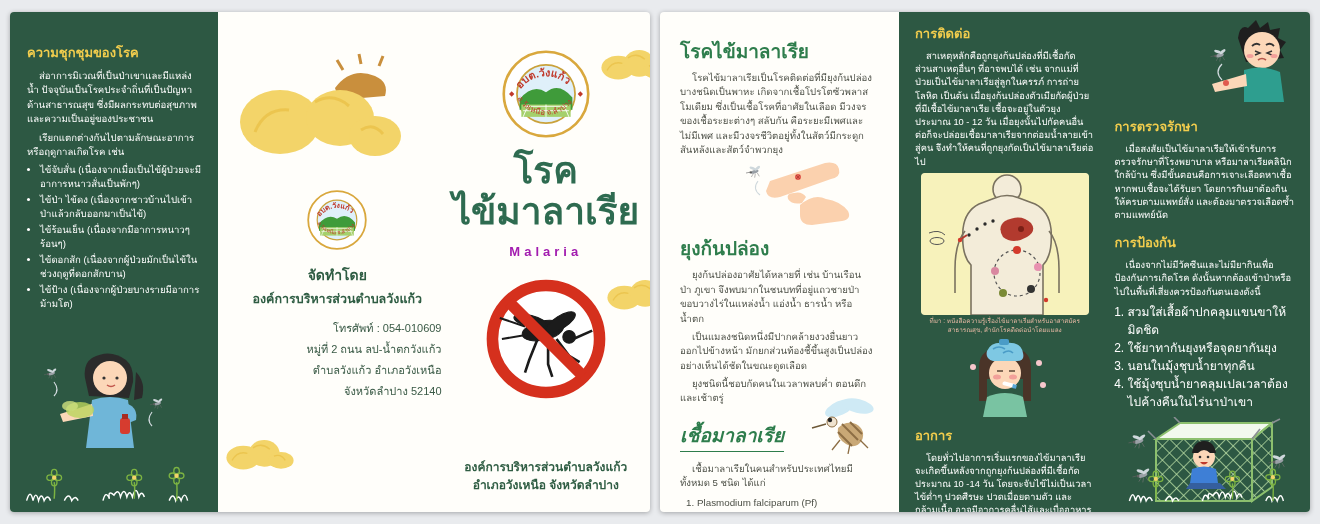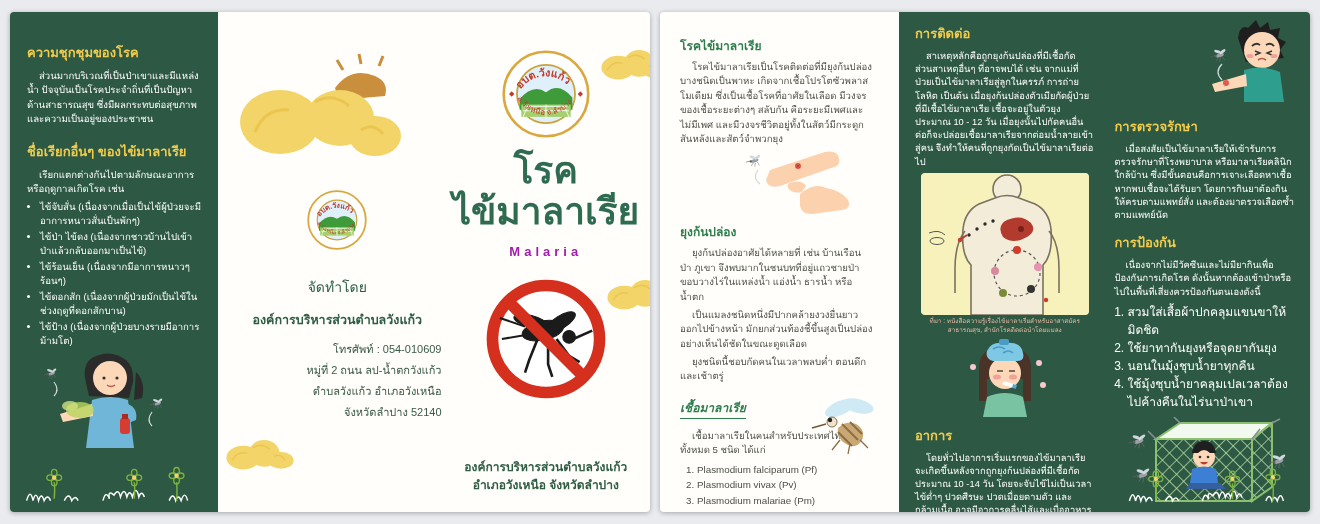--- a/index.html
+++ b/index.html
@@ -24,36 +24,36 @@
   .g-list li{margin-bottom:2px;}
   .sidebar .illus-girl{position:absolute;left:30px;bottom:40px;}
   .grass{position:absolute;left:6px;bottom:4px;width:196px;height:46px;}
 
   
   .whitearea{flex:1;display:flex;position:relative;}
   .col{width:50%;position:relative;text-align:center;box-sizing:border-box;}
   .clouds-top{position:absolute;top:40px;left:2px;width:210px;height:130px;}
   .cloud-sm{position:absolute;width:70px;height:40px;}
   .credits-block{position:absolute;top:252px;left:0;right:0;}
-  .credits-title{font-size:14px;font-weight:normal;color:#2f5d43;margin:12px;}
+  .credits-title{font-size:14px;font-weight:bold;color:#2f5d43;margin:0;}
   .credits-org{font-size:12.5px;font-weight:bold;color:#2f5d43;margin:3px 0 10px;}
   .credits-line{font-size:11px;color:#3a5a46;margin:3px 0;text-align:right;}
   .cover-logo{position:absolute;top:38px;left:50%;transform:translateX(-50%);}
   .credits-logo{position:absolute;top:178px;left:50%;transform:translateX(-50%);}
   .cover-title{position:absolute;top:138px;left:0;right:0;
                font-size:37px;line-height:1.12;font-weight:bold;color:#2e6b50;}
   .cover-sub{position:absolute;top:232px;left:0;right:0;
              font-size:13px;font-weight:bold;letter-spacing:4px;color:#a21caf;}
   .nosign{position:absolute;top:264px;left:50%;transform:translateX(-50%);}
   .cover-footer{position:absolute;top:446px;left:0;right:0;
                 font-size:12px;font-weight:bold;color:#2f5d43;line-height:1.5;}
 
   
   .p2left{width:224px;box-sizing:border-box;padding:24px 10px 0 20px;flex-shrink:0;position:relative;}
-  .w-head{color:#2e7d4c;font-weight:bold;font-size:12px;margin:0 0 5px;}
+  .w-head{color:#2e7d4c;font-weight:bold;font-size:19px;margin:0 0 5px;}
   .w-text{font-size:9.6px;line-height:1.5;color:#4c4f46;margin:0 0 4px;text-indent:12px;}
   .hands{display:block;margin:2px 0 0 60px;}
   .w-head-u{display:inline-block;border-bottom:1.5px solid #2e7d4c;padding-bottom:1px;margin-top:10px;font-style:italic;}
   .plist{margin:2px 0 0;padding-left:17px;font-size:9.8px;line-height:1.6;color:#4c4f46;}
   .p2-mosq{position:absolute;right:2px;bottom:58px;}
 
   
   .p2green{flex:1;background:#2d5843;color:#fff;display:flex;box-sizing:border-box;}
   .gcolA{width:50%;box-sizing:border-box;padding:11px 10px 0 16px;position:relative;}
   .gcolB{width:50%;box-sizing:border-box;padding:0 14px 0 10px;position:relative;}
@@ -121,22 +121,21 @@
         <path d="M10,40 q8,-14 22,-10 M40,22 q12,-8 24,2 M70,34 q10,-4 16,6"></path>
       </g>
     </symbol>
   </defs>
 </svg>
 
 <div class="page" id="page1">
 
   <div class="sidebar">
     <h3 class="g-head">ความชุกชุมของโรค</h3>
-    <p class="g-text">ส่วนมากบริเวณที่เป็นป่าเขาและมีแหล่งน้ำ ปัจจุบันเป็นโรคประจำถิ่นที่เป็นปัญหาด้านสาธารณสุข ซึ่งมีผลกระทบต่อสุขภาพและความเป็นอยู่ของประชาชน</p>
-    <h3 class="g-head g-head2">ชื่อเรียกอื่นๆ ของไข้มาลาเรีย</h3>
+    <p class="g-text">ส่อาการมิเวณที่เป็นป่าเขาและมีแหล่งน้ำ ปัจจุบันเป็นโรคประจำถิ่นที่เป็นปัญหาด้านสาธารณสุข ซึ่งมีผลกระทบต่อสุขภาพและความเป็นอยู่ของประชาชน</p>
     <p class="g-text">เรียกแตกต่างกันไปตามลักษณะอาการหรือฤดูกาลเกิดโรค เช่น</p>
     <ul class="g-list">
       <li>ไข้จับสั่น (เนื่องจากเมื่อเป็นไข้ผู้ป่วยจะมีอาการหนาวสั่นเป็นพักๆ)</li>
       <li>ไข้ป่า ไข้ดง (เนื่องจากชาวบ้านไปเข้าป่าแล้วกลับออกมาเป็นไข้)</li>
       <li>ไข้ร้อนเย็น (เนื่องจากมีอาการหนาวๆ ร้อนๆ)</li>
       <li>ไข้ดอกสัก (เนื่องจากผู้ป่วยมักเป็นไข้ในช่วงฤดูที่ดอกสักบาน)</li>
       <li>ไข้ป้าง (เนื่องจากผู้ป่วยบางรายมีอาการม้ามโต)</li>
     </ul>
 
     <svg class="illus-girl" width="130" height="120" viewBox="0 0 130 120">

